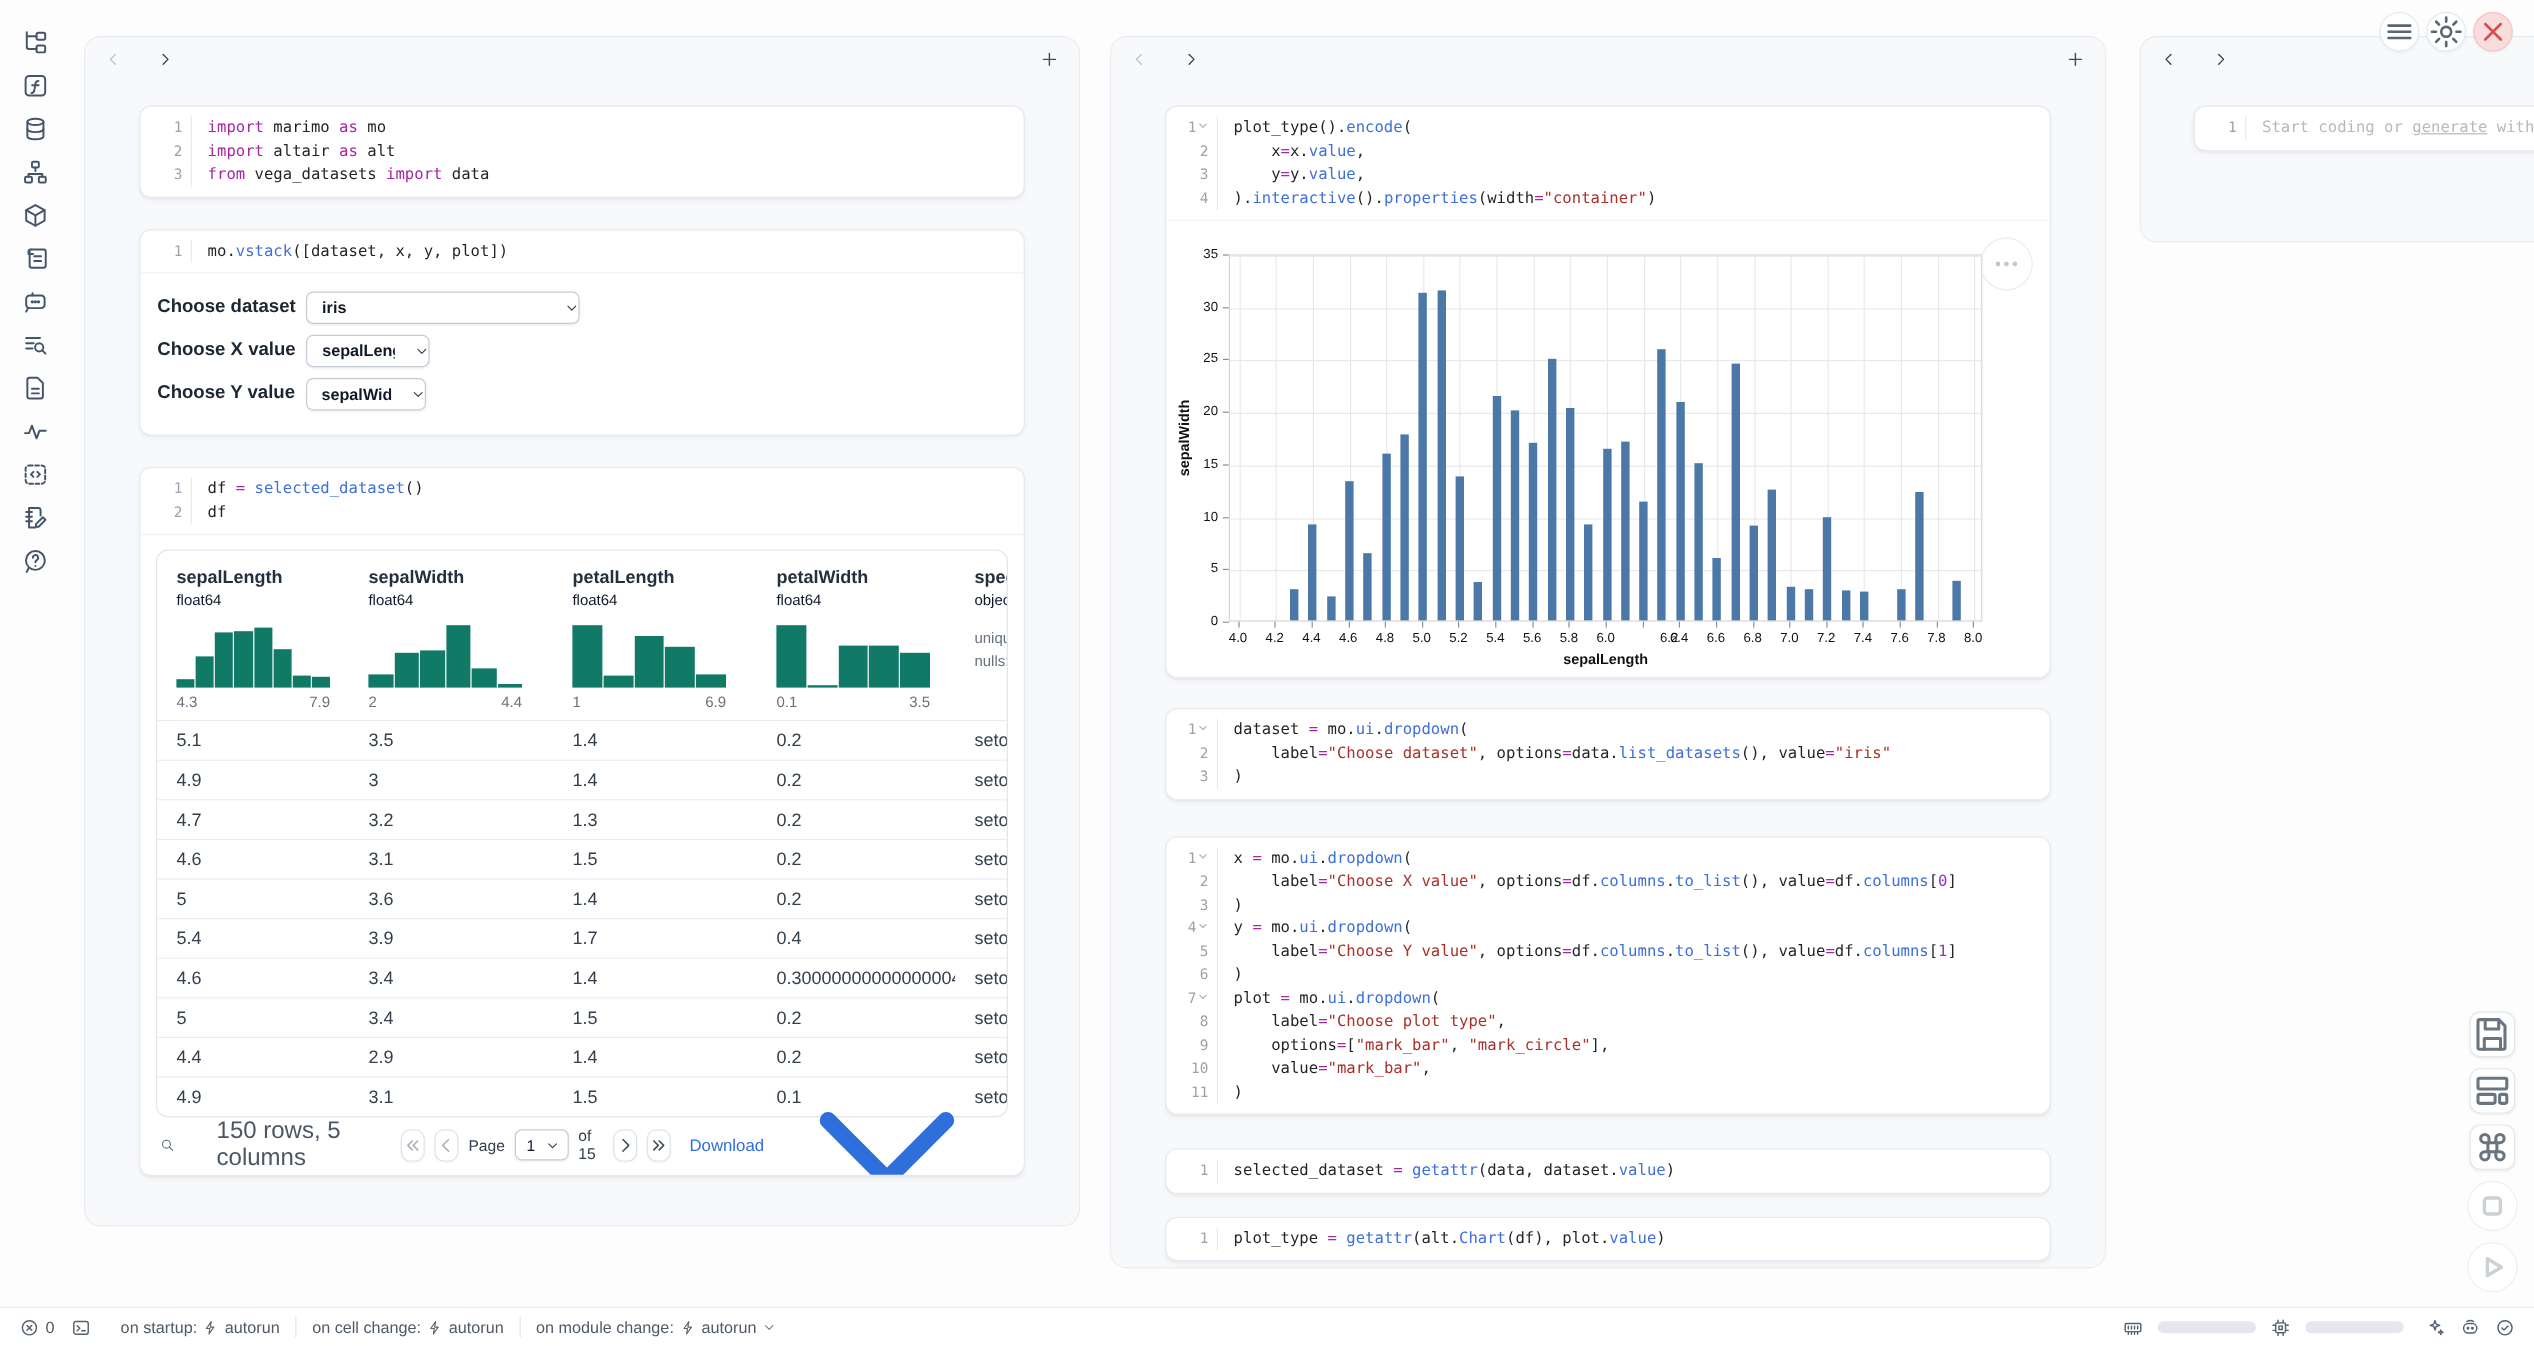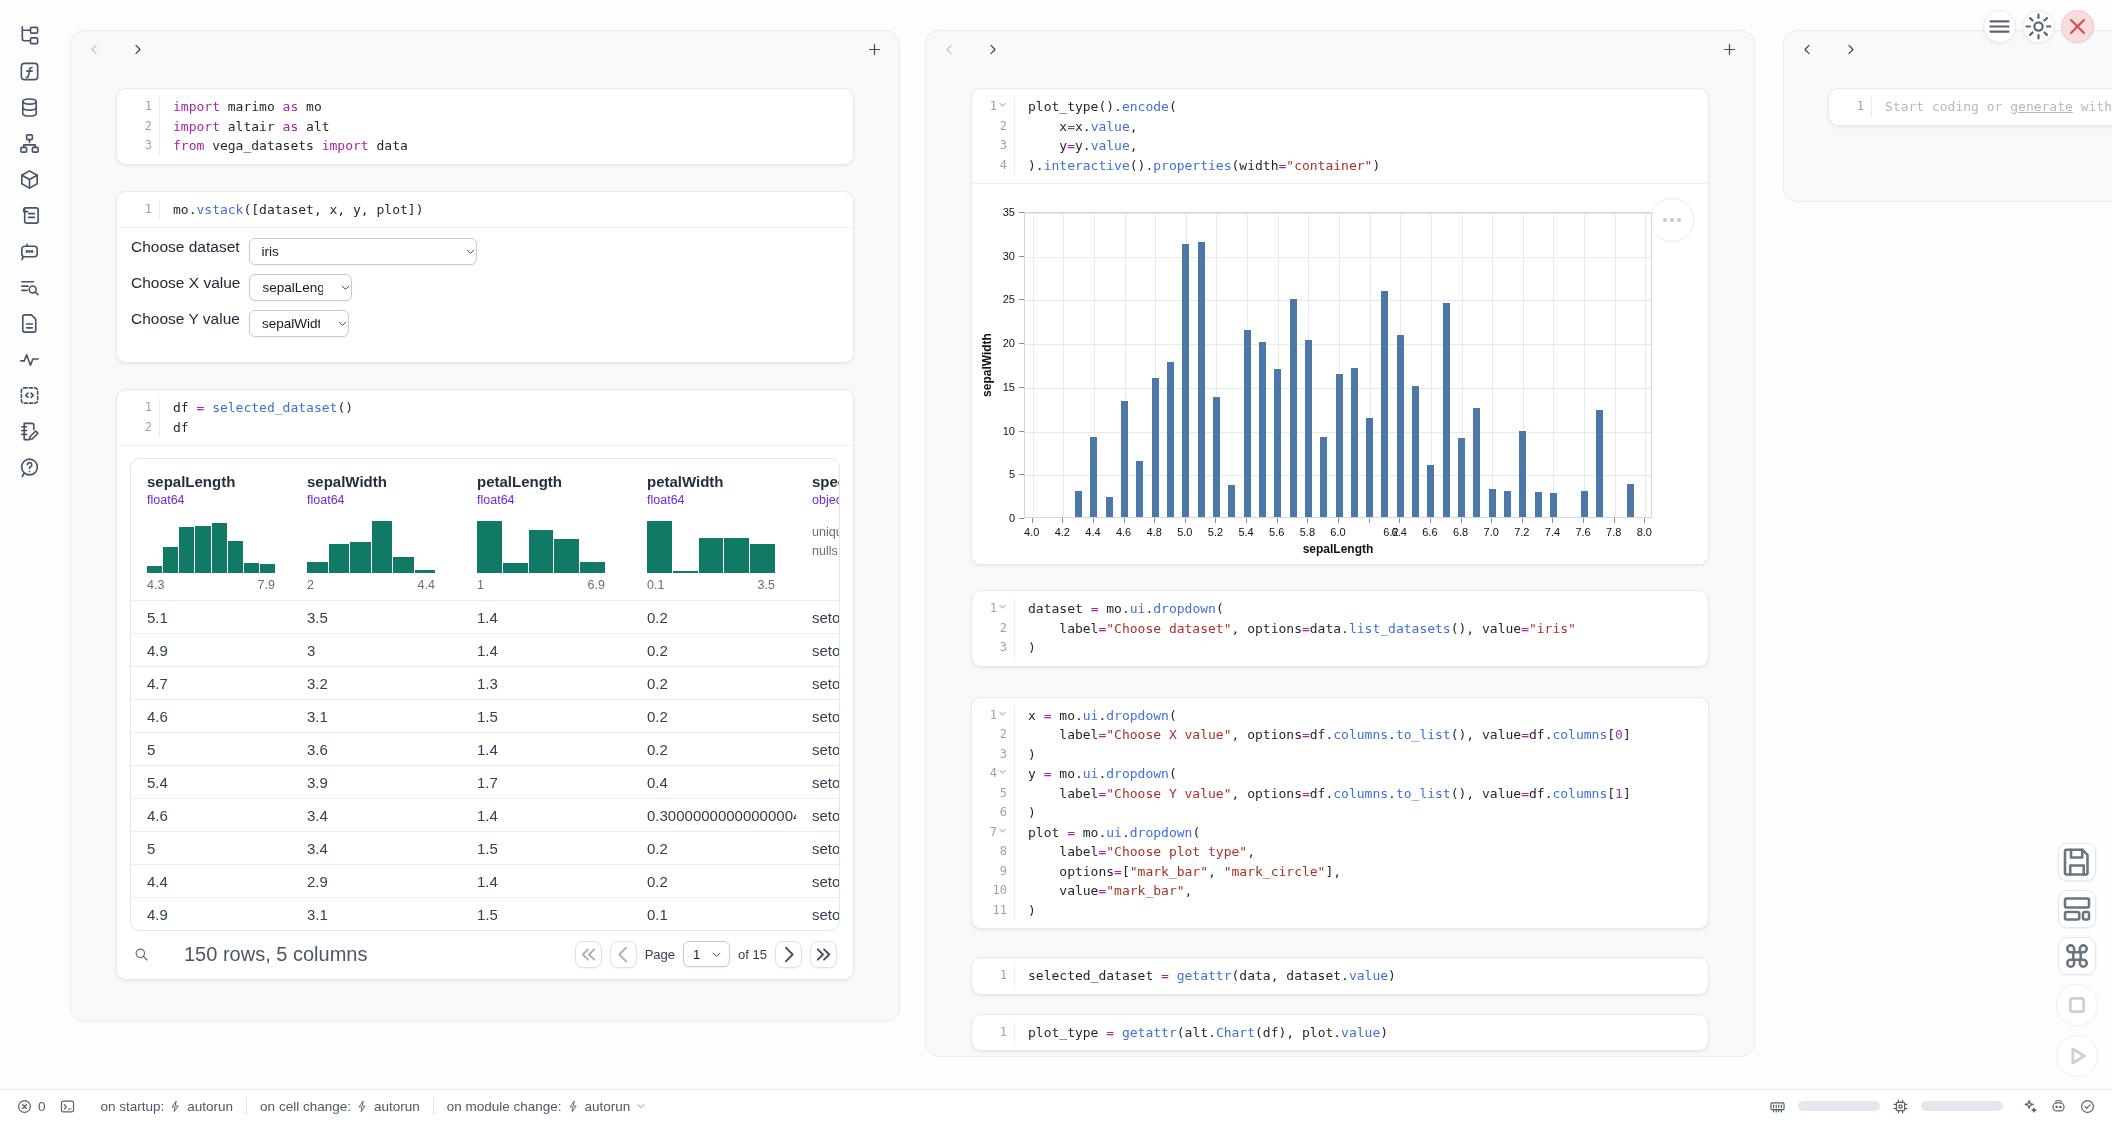--- a/index.html
+++ b/index.html
@@ -37,35 +37,35 @@
   .cs { flex:1; border-left:1px solid #e8ebef; padding-left:13px; white-space:pre; }
   .tk-t { color:#1f2328; } .tk-k { color:#a626a4;text-align:right; } .tk-f { color:#3f6fd8; }
   .tk-s { color:#a8322a; } .tk-o { color:#a626a4; } .tk-n { color:#9335b5; }
   .ghost { color:#b3bac3; }
   .ghost .gen { text-decoration:underline; }
 
   .output { border-top:1px solid #edf0f3; background:#fff; }
 
   
   .controls { padding:10px 14px 16px; }
-  .ctrl-row { height:36px; display:flex; align-items:flex-start; }
+  .ctrl-row { height:36px; display:flex; align-items:center;font-weight:bold; }
   .ctrl-label { font-size:15.5px; color:#1c2734; margin-right:9px; }
   .sel { height:27px; border:1px solid #c6ccd4; border-radius:6px; background:#fff;
          box-shadow:0 1px 2px rgba(0,0,0,.06); display:flex; align-items:center;
          justify-content:space-between; padding:0 7px 0 12px; font-size:13.5px; color:#111827; cursor:pointer; }
   .sel .sv { overflow:hidden; white-space:nowrap; }
   .sel svg { width:13px; height:13px; color:#2f3a49; flex:0 0 13px; margin-left:8px; }
 
   
   .df-wrap { margin:12px 13px 0; border:1px solid #e2e6ec; border-radius:10px; overflow:hidden; background:#fff; }
   .df-inner { width:880px; }
   .df-head { display:flex; padding:14px 0 8px; }
   .df-th { padding-left:16px; }
   .df-th .nm { font-size:15px; font-weight:bold; color:#23303e; }
-  .df-th .tp { font-size:12.5px; color:#6d28d9; margin-top:3px; }
+  .df-th .tp { font-size:12.5px; color:#0f172a; margin-top:3px; }
   .hist { height:52px; width:128px; display:flex; align-items:flex-end; gap:1px; margin-top:14px; }
   .hist b { flex:1; display:block; }
   .range { width:128px; display:flex; justify-content:space-between; font-size:12.5px; color:#66717e; margin-top:5px; }
   .meta { font-size:12.5px; color:#66717e; margin-top:16px; line-height:19px; }
   .df-tr { display:flex; border-top:1px solid #e9edf2; height:33px; align-items:center; font-size:15px; color:#333f4c; }
   .df-td { padding-left:16px; white-space:nowrap; overflow:hidden; }
   .df-foot { margin:0 13px; height:46px; display:flex; align-items:center; gap:11px; padding:0 3px; }
   .df-foot .ficon { width:16px; height:16px; color:#5a6570; }
   .df-foot .ficon svg { width:100%; height:100%; }
   .rowcount { font-size:20px; color:#4b5763;margin-left:24px; }
@@ -494,20 +494,28 @@
               <span class="pg-btn dk">
                   <svg viewBox="0 0 24 24" fill="none" stroke="currentColor" stroke-width="1.7" stroke-linecap="round" stroke-linejoin="round" style="width:100%;height:100%;display:block;">
                     <path d="M9.5 5.5L16 12l-6.5 6.5"></path>
                   </svg>
                 </span>
               <span class="pg-btn dk">
                   <svg viewBox="0 0 24 24" fill="none" stroke="currentColor" stroke-width="1.7" stroke-linecap="round" stroke-linejoin="round" style="width:100%;height:100%;display:block;">
                     <path d="M6.5 7l5 5-5 5 M12.5 7l5 5-5 5"></path>
                   </svg>
                 </span>
+              <span class="dl">
+                <span>Download</span>
+                <span style="display:flex;">
+                    <svg viewBox="0 0 24 24" fill="none" stroke="currentColor" stroke-width="1.7" stroke-linecap="round" stroke-linejoin="round" style="width:100%;height:100%;display:block;">
+                      <path d="M6 9.5l6 6 6-6"></path>
+                    </svg>
+                  </span>
+              </span>
             </div>
           </div>
         </div>
       </div>
     </div>
   </div>
 
   <div class="column" id="col2">
     <div class="col-header">
       <span class="col-chev dim">

